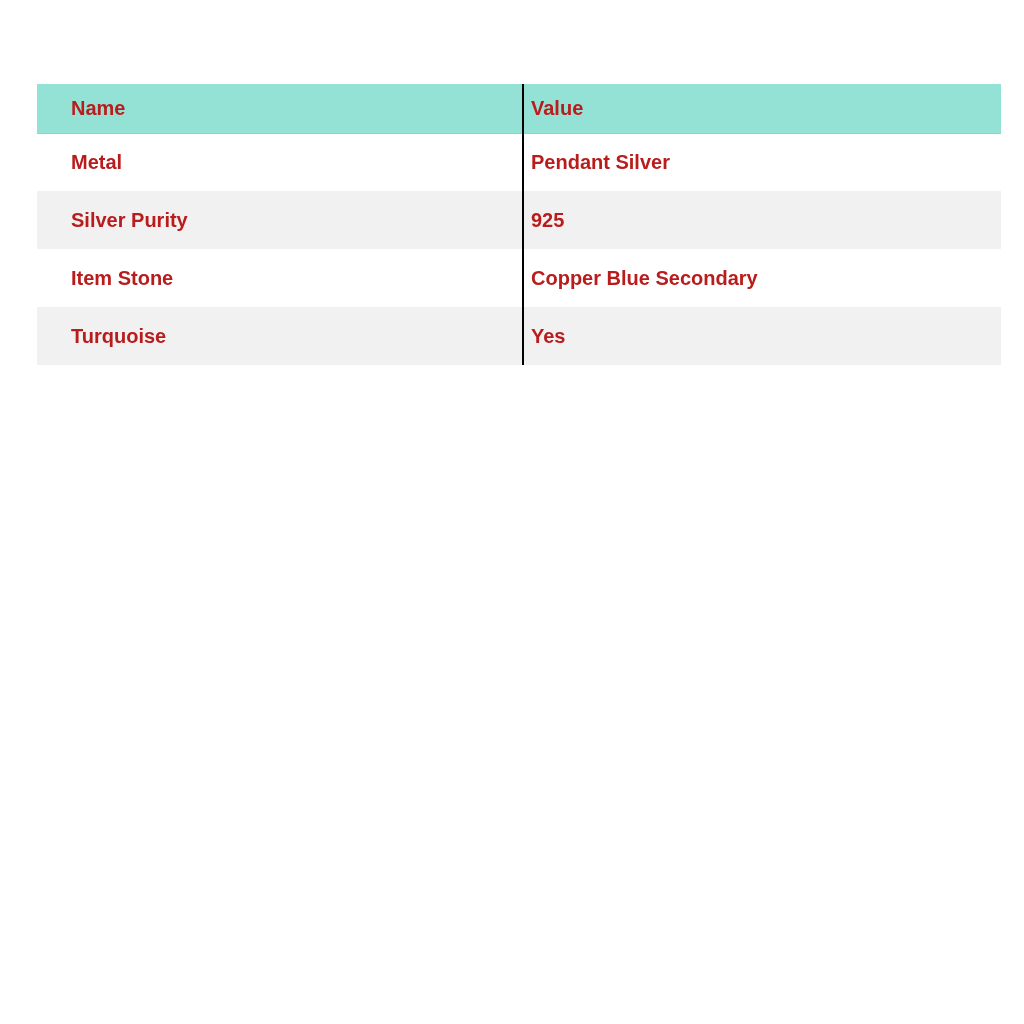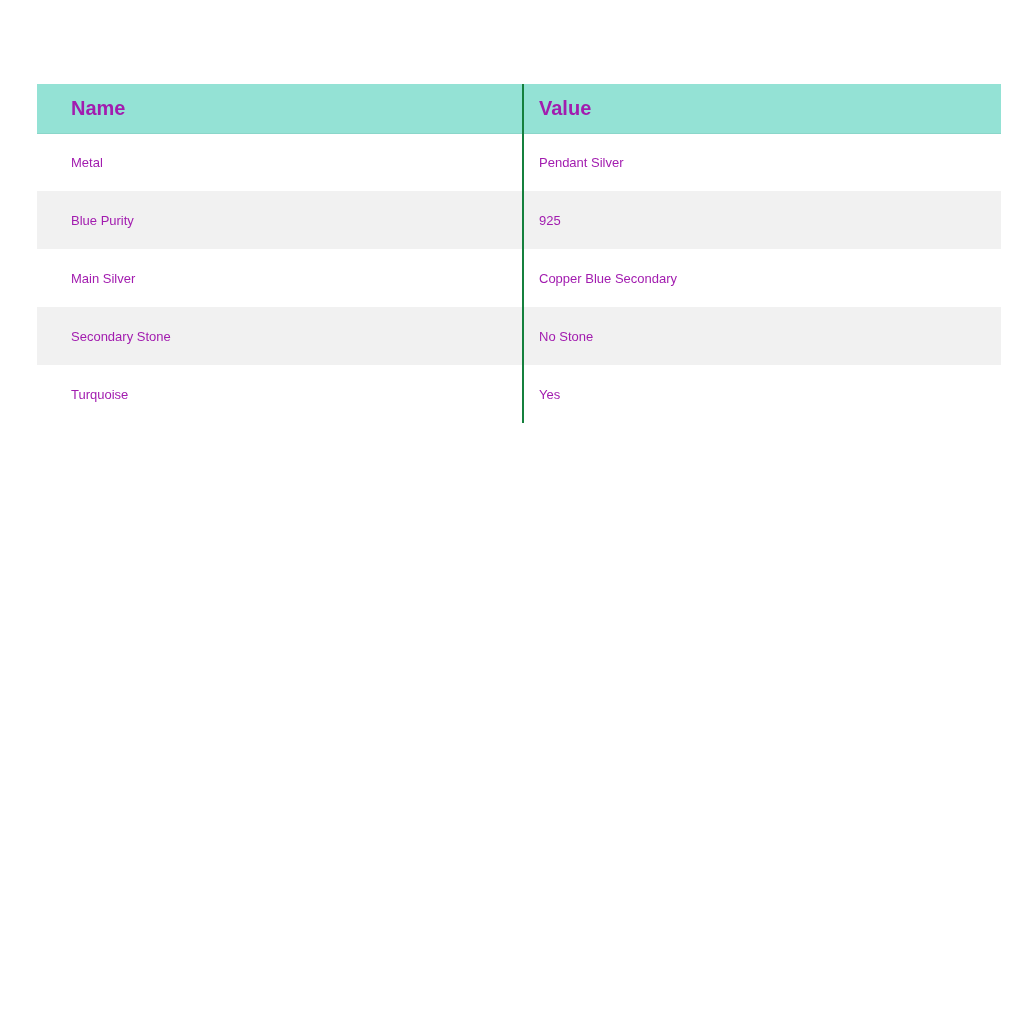--- a/index.html
+++ b/index.html
@@ -12,43 +12,43 @@
   .spec-table-wrap {
     position: absolute;
     left: 37px;
     top: 84px;
     width: 964px;
   }
   table.spec-table {
     width: 100%;
     border-collapse: collapse;
     table-layout: fixed;
-    color: #a21caf;
+    color: #b91c1c;
   }
   col.col-name  { width: 486px; }
   col.col-value { width: 478px; }
   thead th {
     background: #94e2d5;
     height: 49px;
     font-size: 20px;
     font-weight: 700;
     text-align: left;
     vertical-align: middle;
     border-bottom: 1px solid #8ad6c9;
   }
   tbody td {
     height: 58px;
-    font-size: 13px;
-    font-weight: 400;
+    font-size: 20px;
+    font-weight: 700;
     vertical-align: middle;
     background: #ffffff;
   }
   tbody tr:nth-child(even) td { background: #f1f1f1; }
   th.cell-name, td.cell-name   { padding-left: 34px; }
-  th.cell-value, td.cell-value { padding-left: 15px; border-left: 2px solid #15803d; }
+  th.cell-value, td.cell-value { padding-left: 7px; border-left: 2px solid #000000; }
 </style>
 </head>
 <body>
 
 <div class="spec-table-wrap">
   <table class="spec-table">
     <colgroup>
       <col class="col-name">
       <col class="col-value">
     </colgroup>
@@ -57,30 +57,26 @@
         <th class="cell-name">Name</th>
         <th class="cell-value">Value</th>
       </tr>
     </thead>
     <tbody>
       <tr>
         <td class="cell-name">Metal</td>
         <td class="cell-value">Pendant Silver</td>
       </tr>
       <tr>
-        <td class="cell-name">Blue Purity</td>
+        <td class="cell-name">Silver Purity</td>
         <td class="cell-value">925</td>
       </tr>
       <tr>
-        <td class="cell-name">Main Silver</td>
+        <td class="cell-name">Item Stone</td>
         <td class="cell-value">Copper Blue Secondary</td>
-      </tr>
-      <tr>
-        <td class="cell-name">Secondary Stone</td>
-        <td class="cell-value">No Stone</td>
       </tr>
       <tr>
         <td class="cell-name">Turquoise</td>
         <td class="cell-value">Yes</td>
       </tr>
     </tbody>
   </table>
 </div>
 
 </body></html>

